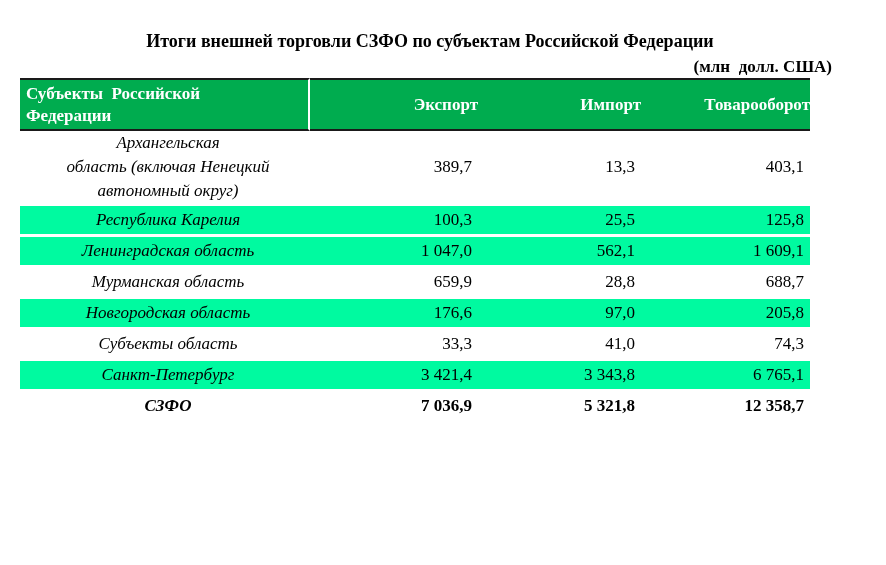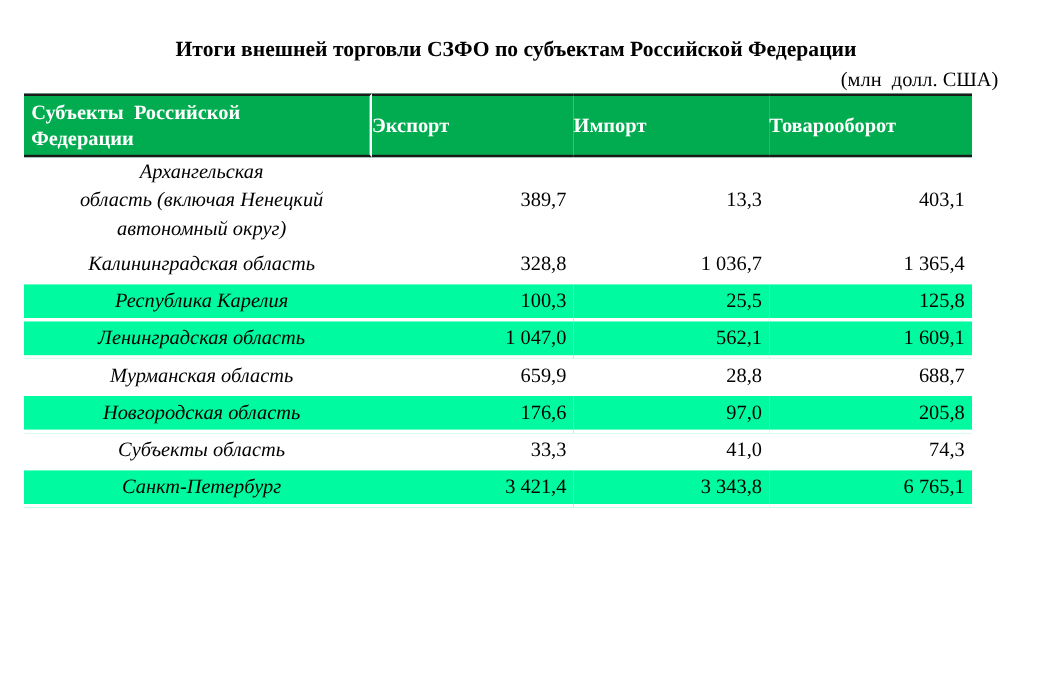--- a/index.html
+++ b/index.html
@@ -21,21 +21,21 @@
   .title {
     text-align: center;
     font-weight: bold;
     font-size: 18px;
     line-height: 26px;
     width: 860px;
   }
   .unit-line {
     width: 832px;
     text-align: right;
-    font-weight: normal;
+    font-weight: bold;
     font-size: 17px;
     margin-top: 3px;
     margin-bottom: 1px;
     white-space: pre;
   }
   table.trade {
     margin-left: 20px;
     width: 790px;
     border-collapse: separate;
     border-spacing: 0;
@@ -58,21 +58,21 @@
     border-bottom: 2px solid #1a1a1a;
     padding: 0;
   }
   thead th.h-region {
     text-align: left;
     padding-left: 6px;
     border-right: 2px solid #ffffff;
     white-space: pre-wrap;
     line-height: 22px;
   }
-  thead th.h-num { text-align: left; }
+  thead th.h-num { text-align: right; }
 
   tbody td {
     padding: 0;
     vertical-align: middle;
     height: 28px;
     border-bottom: 3px solid #ffffff;
   }
   tbody tr.first-row td { height: 71px; }
   td.name {
     font-style: italic;
@@ -119,26 +119,20 @@
     </thead>
     <tbody>
       <tr class="first-row">
         <td class="name">Архангельская
 область (включая Ненецкий
 автономный округ)</td>
         <td class="num">389,7</td>
         <td class="num">13,3</td>
         <td class="num">403,1</td>
       </tr>
-      <tr>
-        <td class="name">Калининградская область</td>
-        <td class="num">328,8</td>
-        <td class="num">1 036,7</td>
-        <td class="num">1 365,4</td>
-      </tr>
       <tr class="green">
         <td class="name">Республика Карелия</td>
         <td class="num">100,3</td>
         <td class="num">25,5</td>
         <td class="num">125,8</td>
       </tr>
       <tr class="green">
         <td class="name">Ленинградская область</td>
         <td class="num">1 047,0</td>
         <td class="num">562,1</td>
@@ -161,15 +155,21 @@
         <td class="num">33,3</td>
         <td class="num">41,0</td>
         <td class="num">74,3</td>
       </tr>
       <tr class="green">
         <td class="name">Санкт-Петербург</td>
         <td class="num">3 421,4</td>
         <td class="num">3 343,8</td>
         <td class="num">6 765,1</td>
       </tr>
+      <tr class="total">
+        <td class="name">СЗФО</td>
+        <td class="num">7 036,9</td>
+        <td class="num">5 321,8</td>
+        <td class="num">12 358,7</td>
+      </tr>
     </tbody>
   </table>
 </div>
 
 </body></html>

